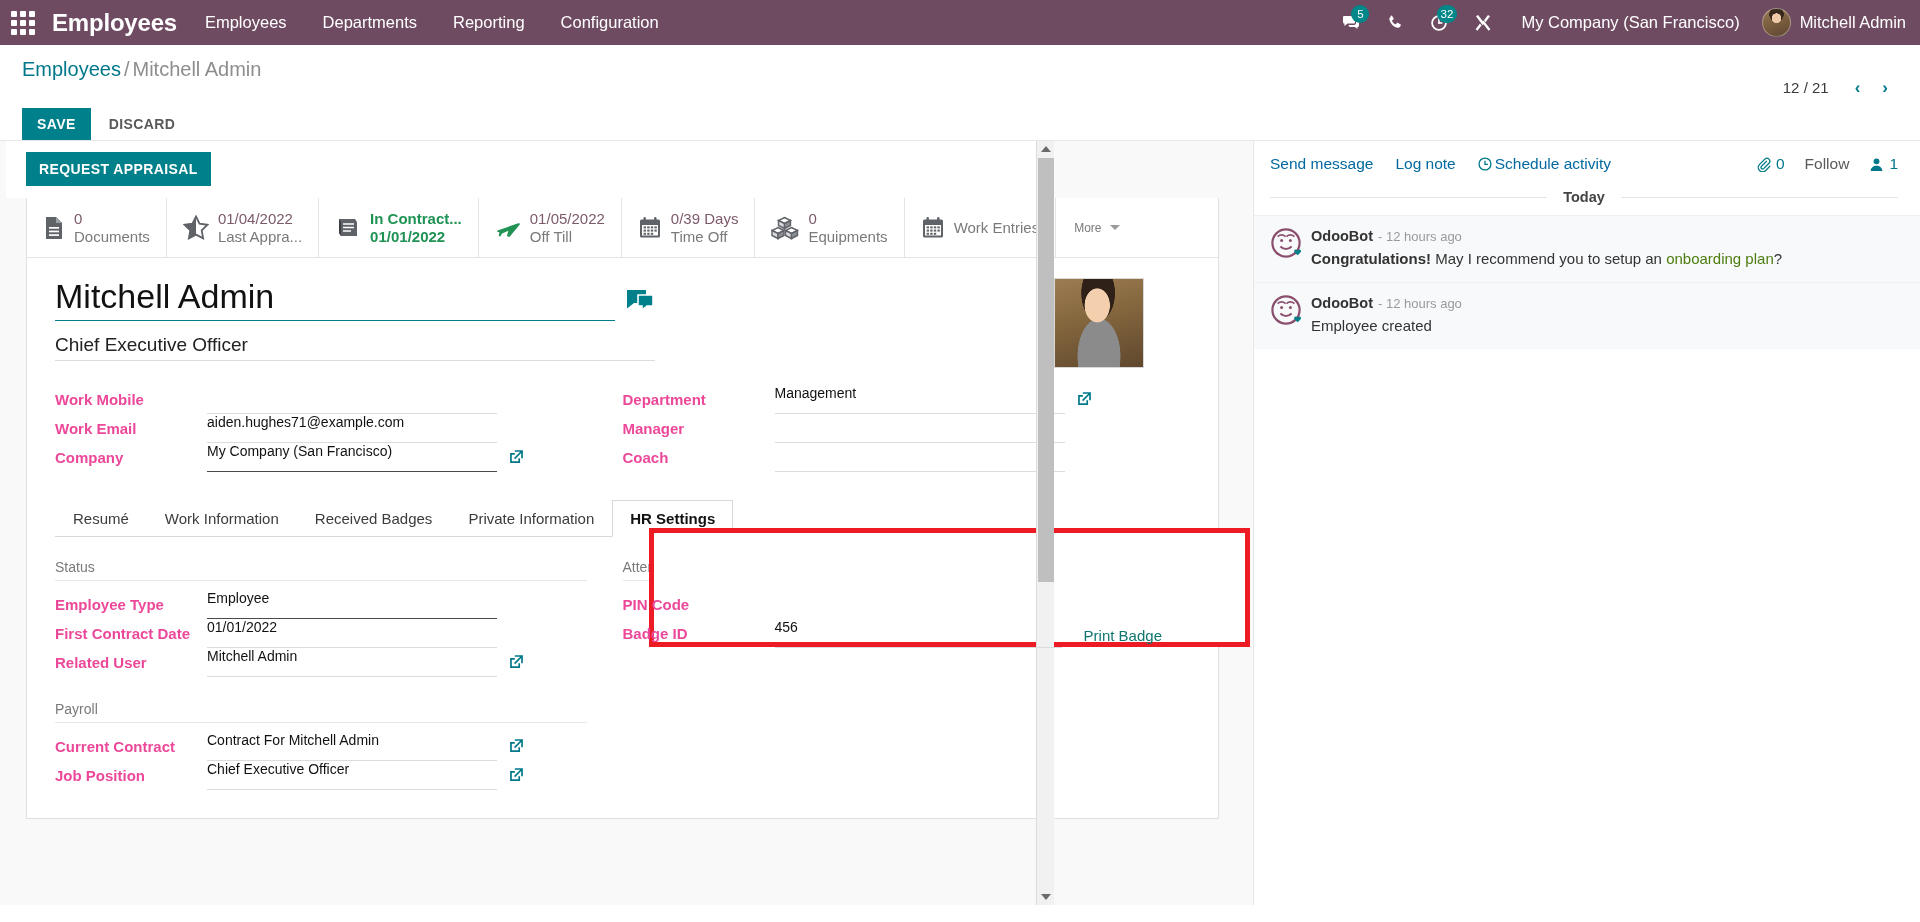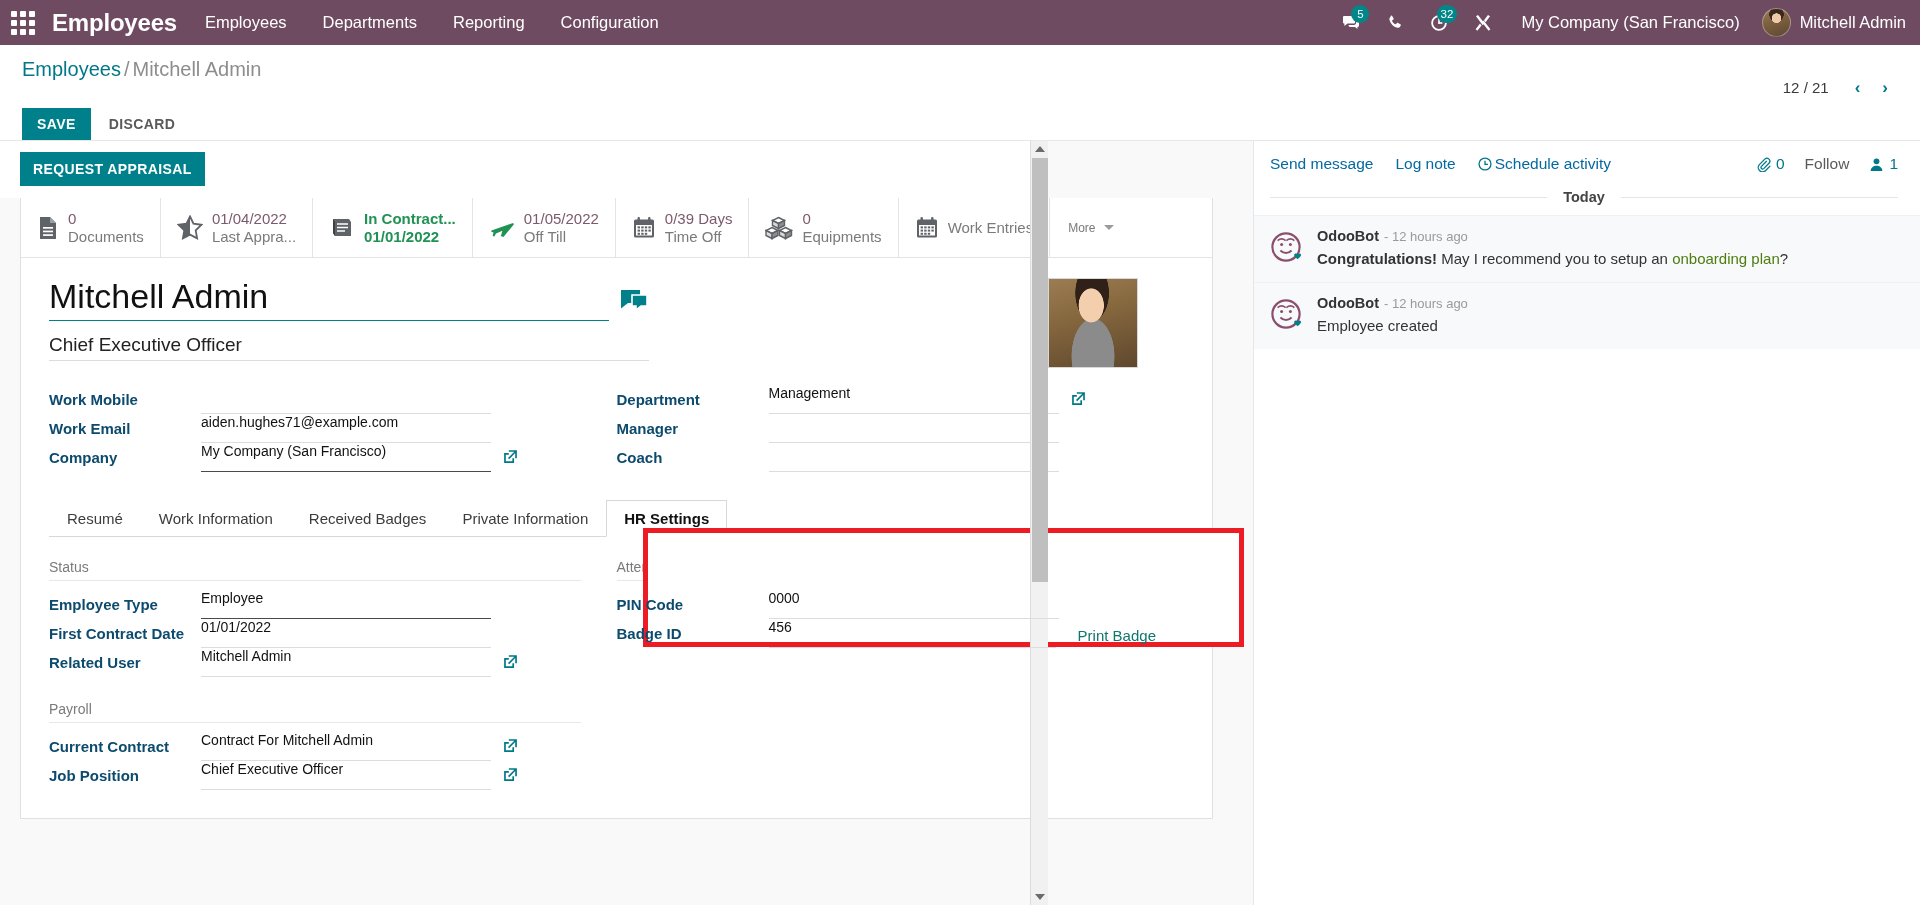--- a/index.html
+++ b/index.html
@@ -89,21 +89,21 @@
     padding: 8px 10px; cursor: pointer; font-family: inherit;
   }
 
   
   .main-wrap { display: flex; height: 765px; }
   .form-col {
     width: 1253px; background: #f9f9f9;
     border-top: 1px solid #e7e7e7; position: relative;
     overflow: hidden;
   }
-  .form-scroll { height: 100%; width: 1048px; position: relative; }
+  .form-scroll { height: 100%; width: 1048px; position: relative; margin-left: 6px; }
 
   .action-bar { padding: 11px 20px 12px 20px; background: #ffffff; }
   .btn-appraisal {
     background: #00808a; color: #fff; border: none;
     padding: 9px 13px; font-size: 14px; font-weight: bold;
     letter-spacing: .4px; cursor: pointer; font-family: inherit;
   }
 
   .sheet-outer { padding: 0 20px; background: #f9f9f9; }
   .sheet {
@@ -155,21 +155,21 @@
       radial-gradient(ellipse at 49% 16%, #2f2018 0 26%, transparent 27%),
       radial-gradient(ellipse at 50% 88%, #8b8b8b 0 34%, transparent 35%),
       linear-gradient(165deg, #9c7c52 0%, #86683f 40%, #60482d 100%);
   }
 
   
   .form-groups { display: flex; padding: 17px 28px 0 28px; }
   .fgroup { width: 50%; padding-right: 28px; }
   .frow { display: flex; align-items: flex-end; min-height: 29px; margin-bottom: 0; }
   .flabel {
-    width: 152px; font-size: 15px; color: #0c4a6e; font-weight: bold;
+    width: 152px; font-size: 15px; color: #ec4899; font-weight: bold;
     padding-bottom: 6px; flex-shrink: 0;
   }
   .fval {
     flex: 1; position: relative; padding-bottom: 12px;
     border-bottom: 1px solid #dcdcdc; min-height: 26px;
     font-size: 14px; color: #111; max-width: 290px;
   }
   .fval.dark-underline { border-bottom: 1px solid #4a4a4a; }
   .ext-link { margin-left: 12px; padding-bottom: 4px; cursor: pointer; color: #00788a; }
 
@@ -244,22 +244,22 @@
   }
   .ct-follow { color: #5a5a5a; font-size: 15.5px; cursor: pointer; }
 
   .day-sep {
     display: flex; align-items: center; padding: 4px 22px 10px 16px;
   }
   .day-sep .line { flex: 1; height: 1px; background: #e4e4e4; }
   .day-sep .lbl { font-size: 14.5px; font-weight: bold; color: #444; padding: 0 16px; }
 
   .msg {
-    display: flex; gap: 13px; padding: 11px 22px 13px 16px;
-    background: #f8f9fb; border-top: 1px solid #eef0f3; align-items: center;
+    display: flex; gap: 7px; padding: 11px 22px 13px 16px;
+    background: #f8f9fb; border-top: 1px solid #eef0f3;
   }
   .bot-avatar { width: 34px; height: 34px; flex-shrink: 0; }
   .msg-body { flex: 1; }
   .msg-head { font-size: 14px; line-height: 1.3; }
   .msg-author { font-weight: bold; color: #333; font-size: 14.5px; }
   .msg-time { color: #9a9a9a; font-size: 13px; margin-left: 5px; }
   .msg-text { font-size: 15px; color: #333; margin-top: 3px; line-height: 1.35; }
   .msg-text b { font-weight: bold; }
   .msg-text a { color: #4d7c0f; text-decoration: none; cursor: pointer; }
 </style>
@@ -603,21 +603,20 @@
                   </span>
                 </div>
               </div>
 
               <div class="tcol">
                 <div class="sec-title">Attendance/Point of Sale</div>
                 <div class="hl-mask"></div>
                 <div class="hl-inner">
                   <div class="frow">
                     <div class="flabel">PIN Code</div>
-                    <div class="fval">0000</div>
                   </div>
                   <div class="frow">
                     <div class="flabel">Badge ID</div>
                     <div class="fval">456</div>
                     <span class="print-badge">Print Badge</span>
                   </div>
                 </div>
               </div>
 
               <div class="hl-box"></div>

